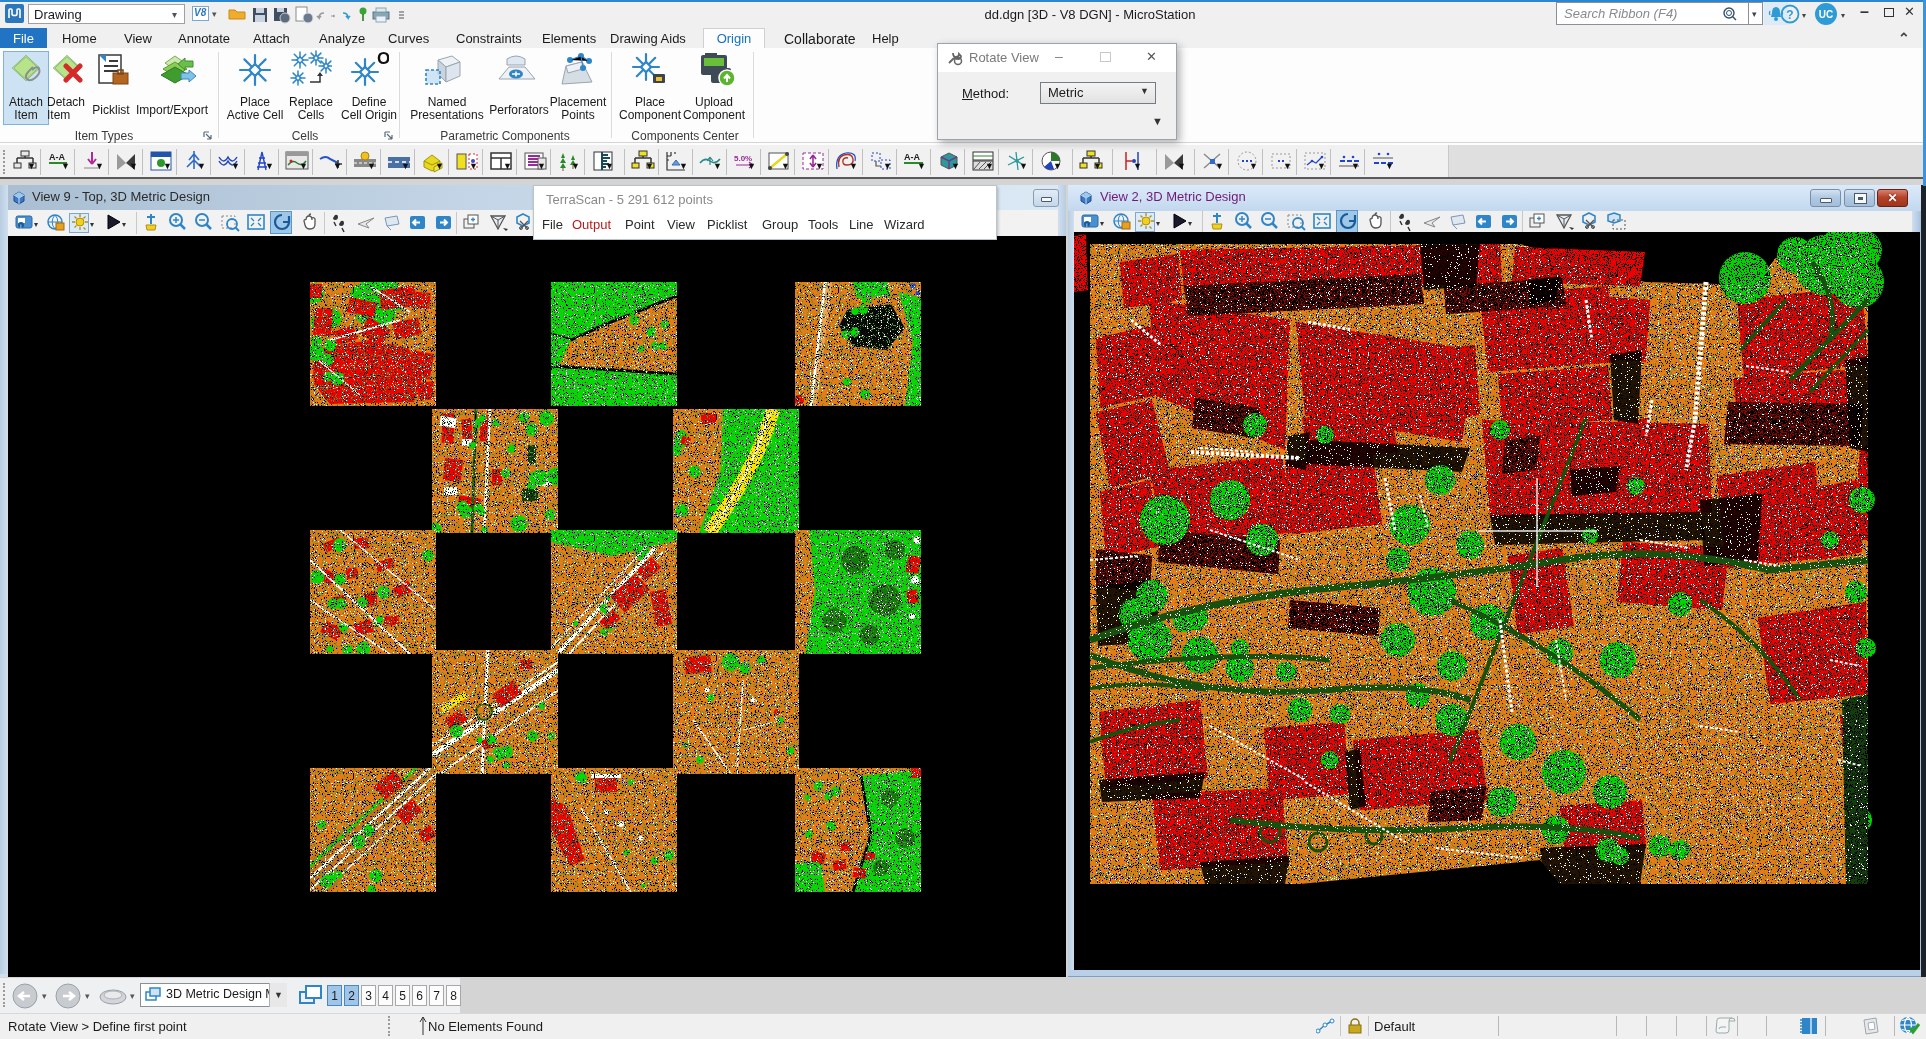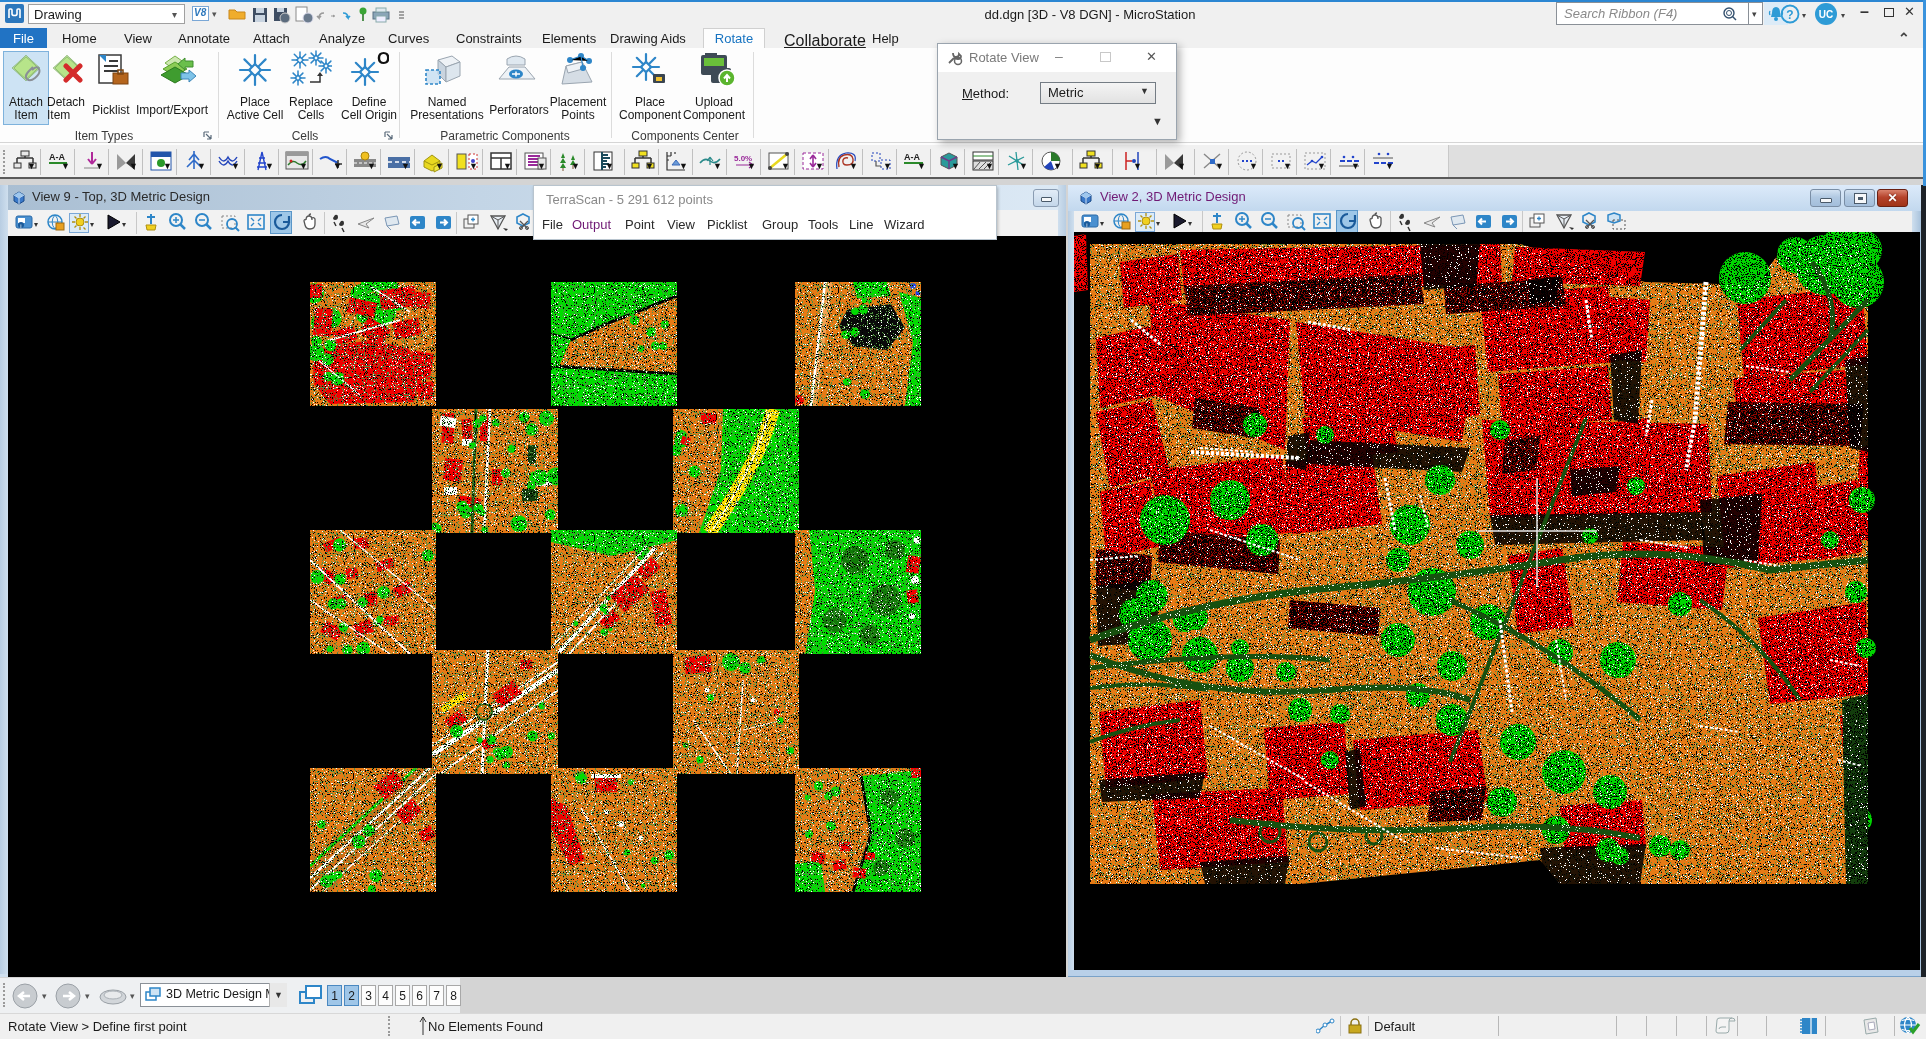--- a/index.html
+++ b/index.html
@@ -71,24 +71,24 @@
     <div style="position:absolute;left:0px;top:31px;width:47px;font-size:13px;color:#fff;white-space:nowrap;text-align:center;">File</div>
     <div style="position:absolute;left:62px;top:31px;font-size:13px;color:#1a1a1a;white-space:nowrap;">Home</div>
     <div style="position:absolute;left:124px;top:31px;font-size:13px;color:#1a1a1a;white-space:nowrap;">View</div>
     <div style="position:absolute;left:178px;top:31px;font-size:13px;color:#1a1a1a;white-space:nowrap;">Annotate</div>
     <div style="position:absolute;left:253px;top:31px;font-size:13px;color:#1a1a1a;white-space:nowrap;">Attach</div>
     <div style="position:absolute;left:319px;top:31px;font-size:13px;color:#1a1a1a;white-space:nowrap;">Analyze</div>
     <div style="position:absolute;left:388px;top:31px;font-size:13px;color:#1a1a1a;white-space:nowrap;">Curves</div>
     <div style="position:absolute;left:456px;top:31px;font-size:13px;color:#1a1a1a;white-space:nowrap;">Constraints</div>
     <div style="position:absolute;left:542px;top:31px;font-size:13px;color:#1a1a1a;white-space:nowrap;">Elements</div>
     <div style="position:absolute;left:610px;top:31px;font-size:13px;color:#1a1a1a;white-space:nowrap;">Drawing Aids</div>
-    <div style="position:absolute;left:784px;top:31px;font-size:16px;color:#1a1a1a;white-space:nowrap;text-decoration:underline;">Collaborate</div>
+    <div style="position:absolute;left:784px;top:31px;font-size:14px;color:#1a1a1a;white-space:nowrap;">Collaborate</div>
     <div style="position:absolute;left:872px;top:31px;font-size:13px;color:#1a1a1a;white-space:nowrap;">Help</div>
     <div style="position:absolute;left:703px;top:28px;width:62px;height:20px;background:#fdfdfd;border:1px solid #d0d0d0;border-bottom:none;"></div>
-    <div style="position:absolute;left:703px;top:31px;width:62px;font-size:13px;color:#1673c1;white-space:nowrap;text-align:center;">Rotate</div>
+    <div style="position:absolute;left:703px;top:31px;width:62px;font-size:13px;color:#1673c1;white-space:nowrap;text-align:center;">Origin</div>
     <div style="position:absolute;left:0px;top:48px;width:1926px;height:95px;background:#fdfdfd;border-bottom:1px solid #d5d5d5;"></div>
     <div style="position:absolute;left:218px;top:52px;width:1px;height:86px;background:#dcdcdc;"></div>
     <div style="position:absolute;left:399px;top:52px;width:1px;height:86px;background:#dcdcdc;"></div>
     <div style="position:absolute;left:611px;top:52px;width:1px;height:86px;background:#dcdcdc;"></div>
     <div style="position:absolute;left:753px;top:52px;width:1px;height:86px;background:#dcdcdc;"></div>
     <div style="position:absolute;left:3px;top:51px;width:46px;height:74px;background:#cde3f4;border:1px solid #7eb2dc;"></div>
     <svg style="position:absolute;left:10px;top:54px" width="32" height="34">
       <path d="M16 2 L29 14 L16 26 L3 14 Z" fill="#b7e48a" stroke="#6aa544" stroke-width="1.5"></path>
       <path d="M16 2 L29 14 L16 26 L3 14 Z" fill="none" stroke="#fff" stroke-width="0.5"></path>
       <path d="M22 16 Q27 11 29 15 Q31 19 25 24 Q20 28 17 25 Q14 22 19 17 L23 13" stroke="#8a8f96" stroke-width="2" fill="none"></path>
@@ -1383,21 +1383,21 @@
       <path d="M672 134 L716 140" stroke="#fff" stroke-width="2" stroke-dasharray="3 2"></path>
       <path d="M764 528 L788 534" stroke="#fff" stroke-width="2" stroke-dasharray="3 2"></path>
       <path d="M512 68 L518 108" stroke="#fff" stroke-width="3" stroke-dasharray="3 2"></path>
       <path d="M482 408 L492 468" stroke="#fff" stroke-width="2" stroke-dasharray="3 2"></path>
       <polygon points="16,12 446,12 571,50 681,53 714,10 794,8 794,652 486,652 466,628 226,652 16,652" fill="#fff" filter="url(#uw06)"></polygon>
       <path d="M404 299 L523 299 M463 246 L463 354" stroke="#e8e8e8" stroke-width="1.5"></path>
     </svg>
     <div style="position:absolute;left:533px;top:185px;width:464px;height:55px;background:#fff;border:1px solid #b8c4ce;box-shadow:1px 2px 3px rgba(0,0,0,0.25);"></div>
     <div style="position:absolute;left:546px;top:192px;font-size:13px;color:#8a8a8a;white-space:nowrap;">TerraScan - 5 291 612 points</div>
     <div style="position:absolute;left:542px;top:217px;font-size:13px;color:#2a2a2a;white-space:nowrap;">File</div>
-    <div style="position:absolute;left:572px;top:217px;font-size:13px;color:#701a75;white-space:nowrap;">Output</div>
+    <div style="position:absolute;left:572px;top:217px;font-size:13px;color:#b91c1c;white-space:nowrap;">Output</div>
     <div style="position:absolute;left:625px;top:217px;font-size:13px;color:#2a2a2a;white-space:nowrap;">Point</div>
     <div style="position:absolute;left:667px;top:217px;font-size:13px;color:#2a2a2a;white-space:nowrap;">View</div>
     <div style="position:absolute;left:707px;top:217px;font-size:13px;color:#2a2a2a;white-space:nowrap;">Picklist</div>
     <div style="position:absolute;left:762px;top:217px;font-size:13px;color:#2a2a2a;white-space:nowrap;">Group</div>
     <div style="position:absolute;left:808px;top:217px;font-size:13px;color:#2a2a2a;white-space:nowrap;">Tools</div>
     <div style="position:absolute;left:849px;top:217px;font-size:13px;color:#2a2a2a;white-space:nowrap;">Line</div>
     <div style="position:absolute;left:884px;top:217px;font-size:13px;color:#2a2a2a;white-space:nowrap;">Wizard</div>
     <div style="position:absolute;left:937px;top:43px;width:240px;height:97px;background:#f0f0f0;border:1px solid #9aa4ae;box-shadow:3px 3px 8px rgba(0,0,0,0.3);"></div>
     <div style="position:absolute;left:938px;top:44px;width:238px;height:28px;background:#fff;"></div>
     <svg style="position:absolute;left:947px;top:50px" width="16" height="16">

